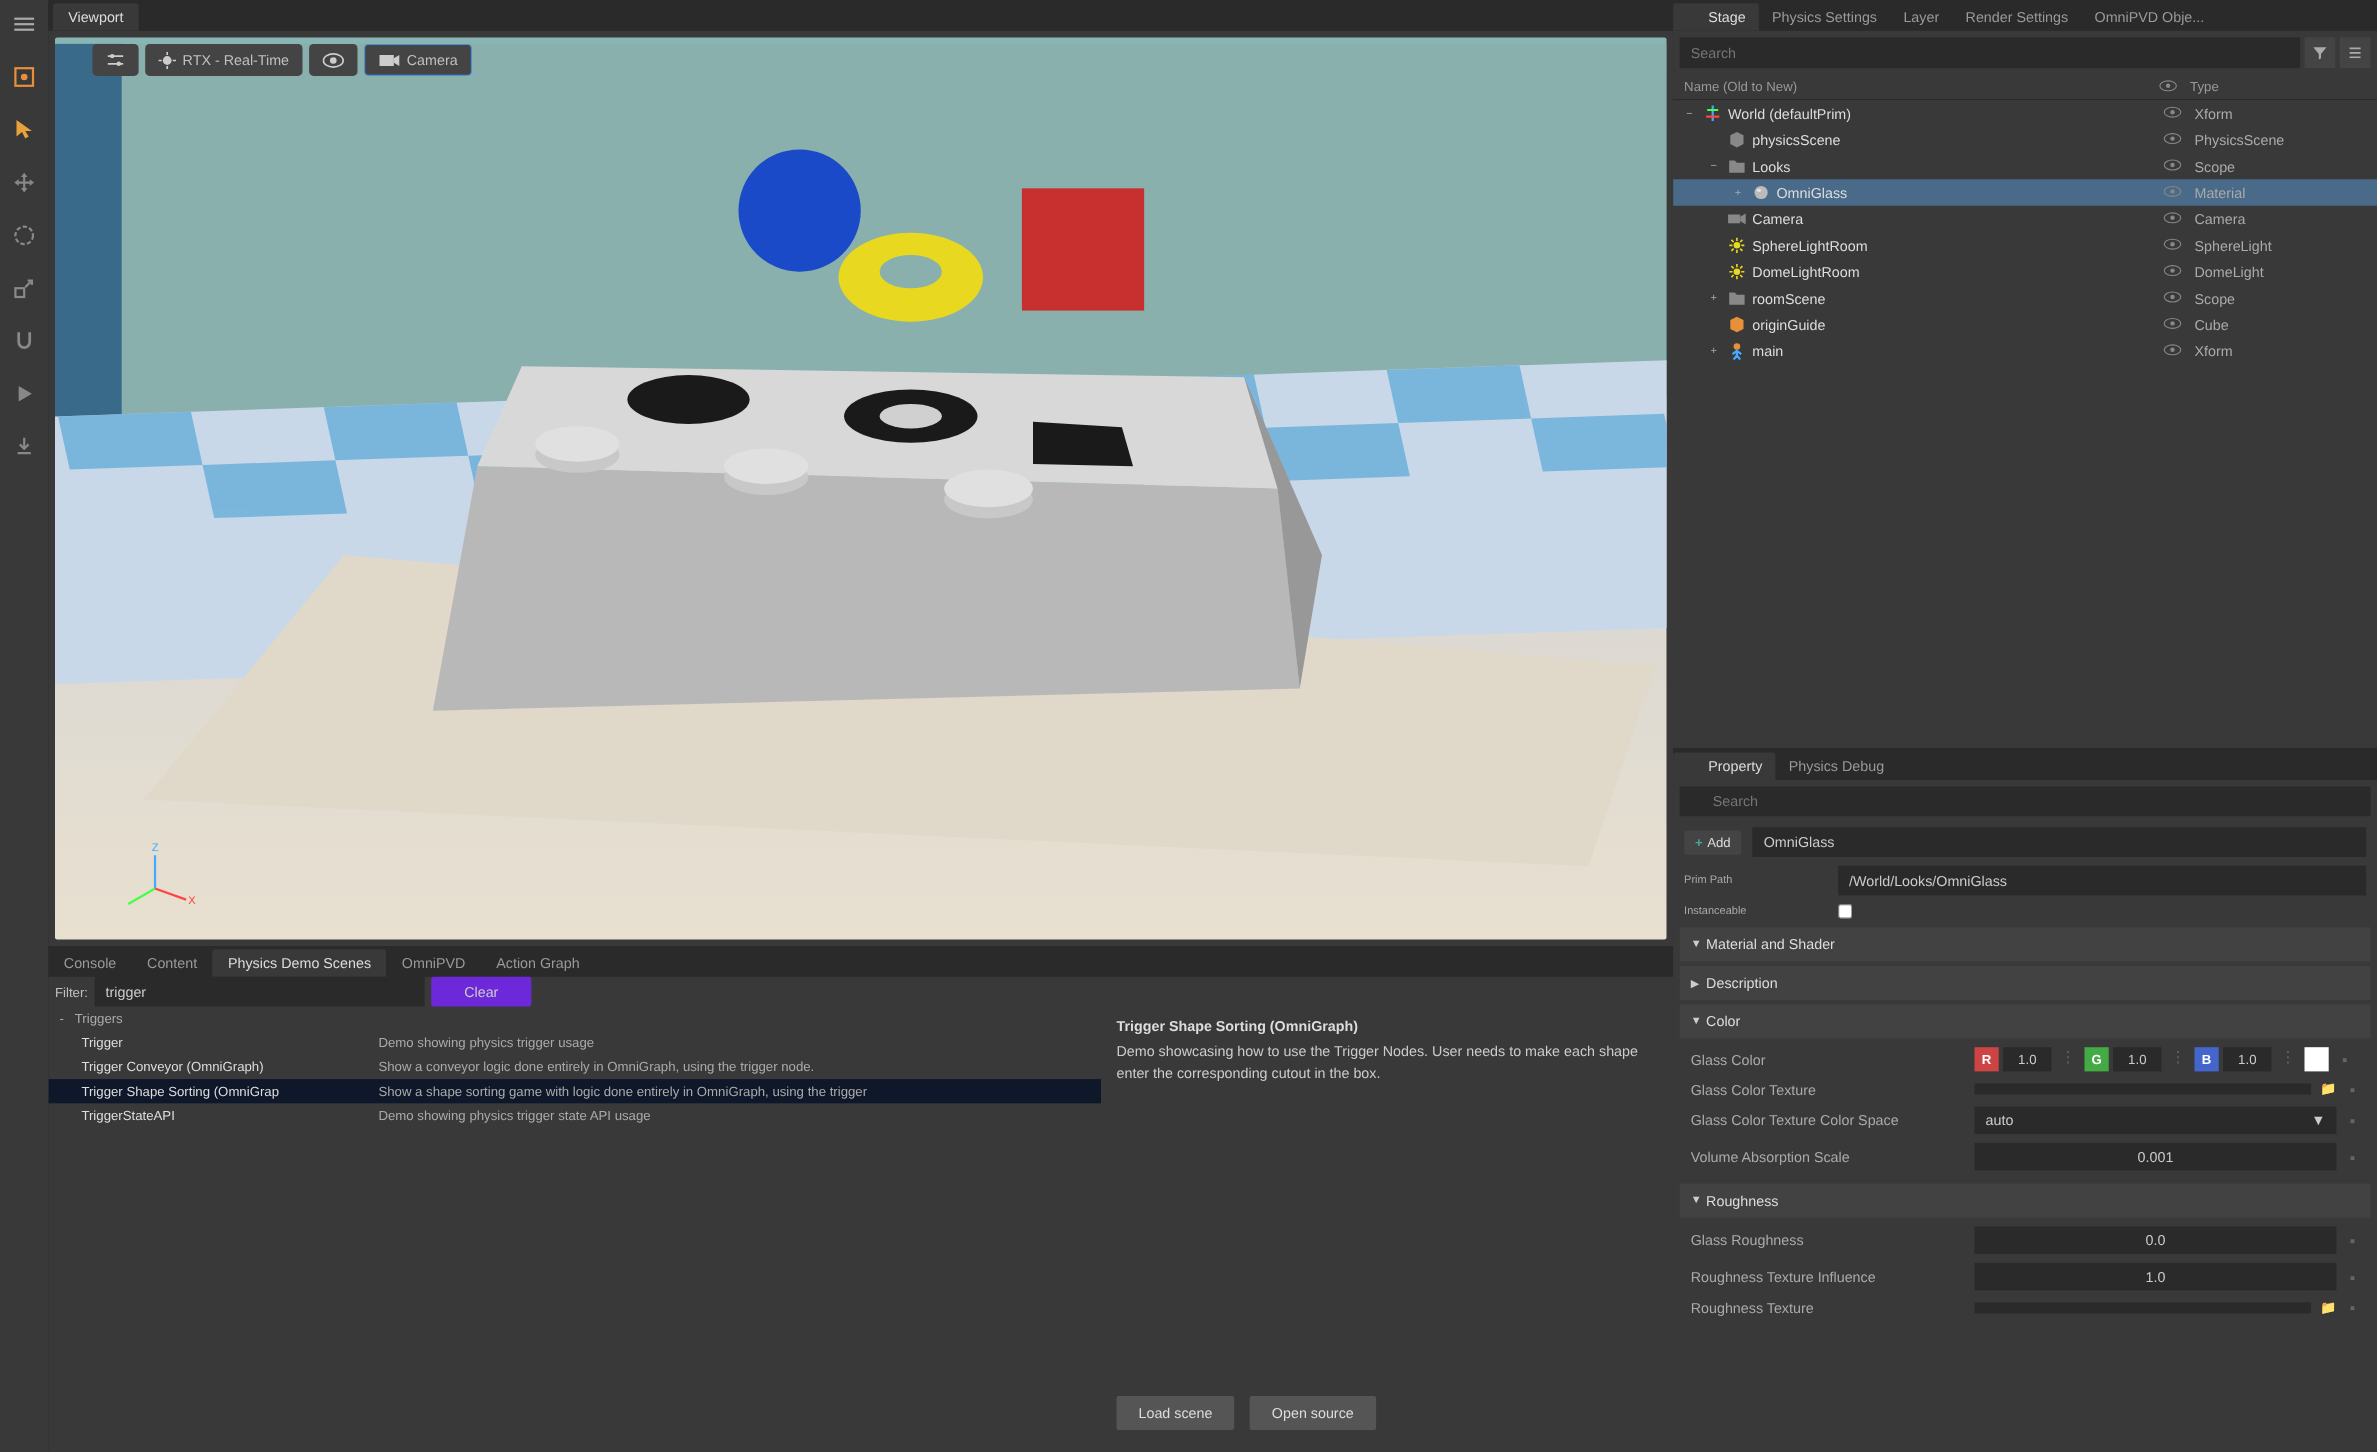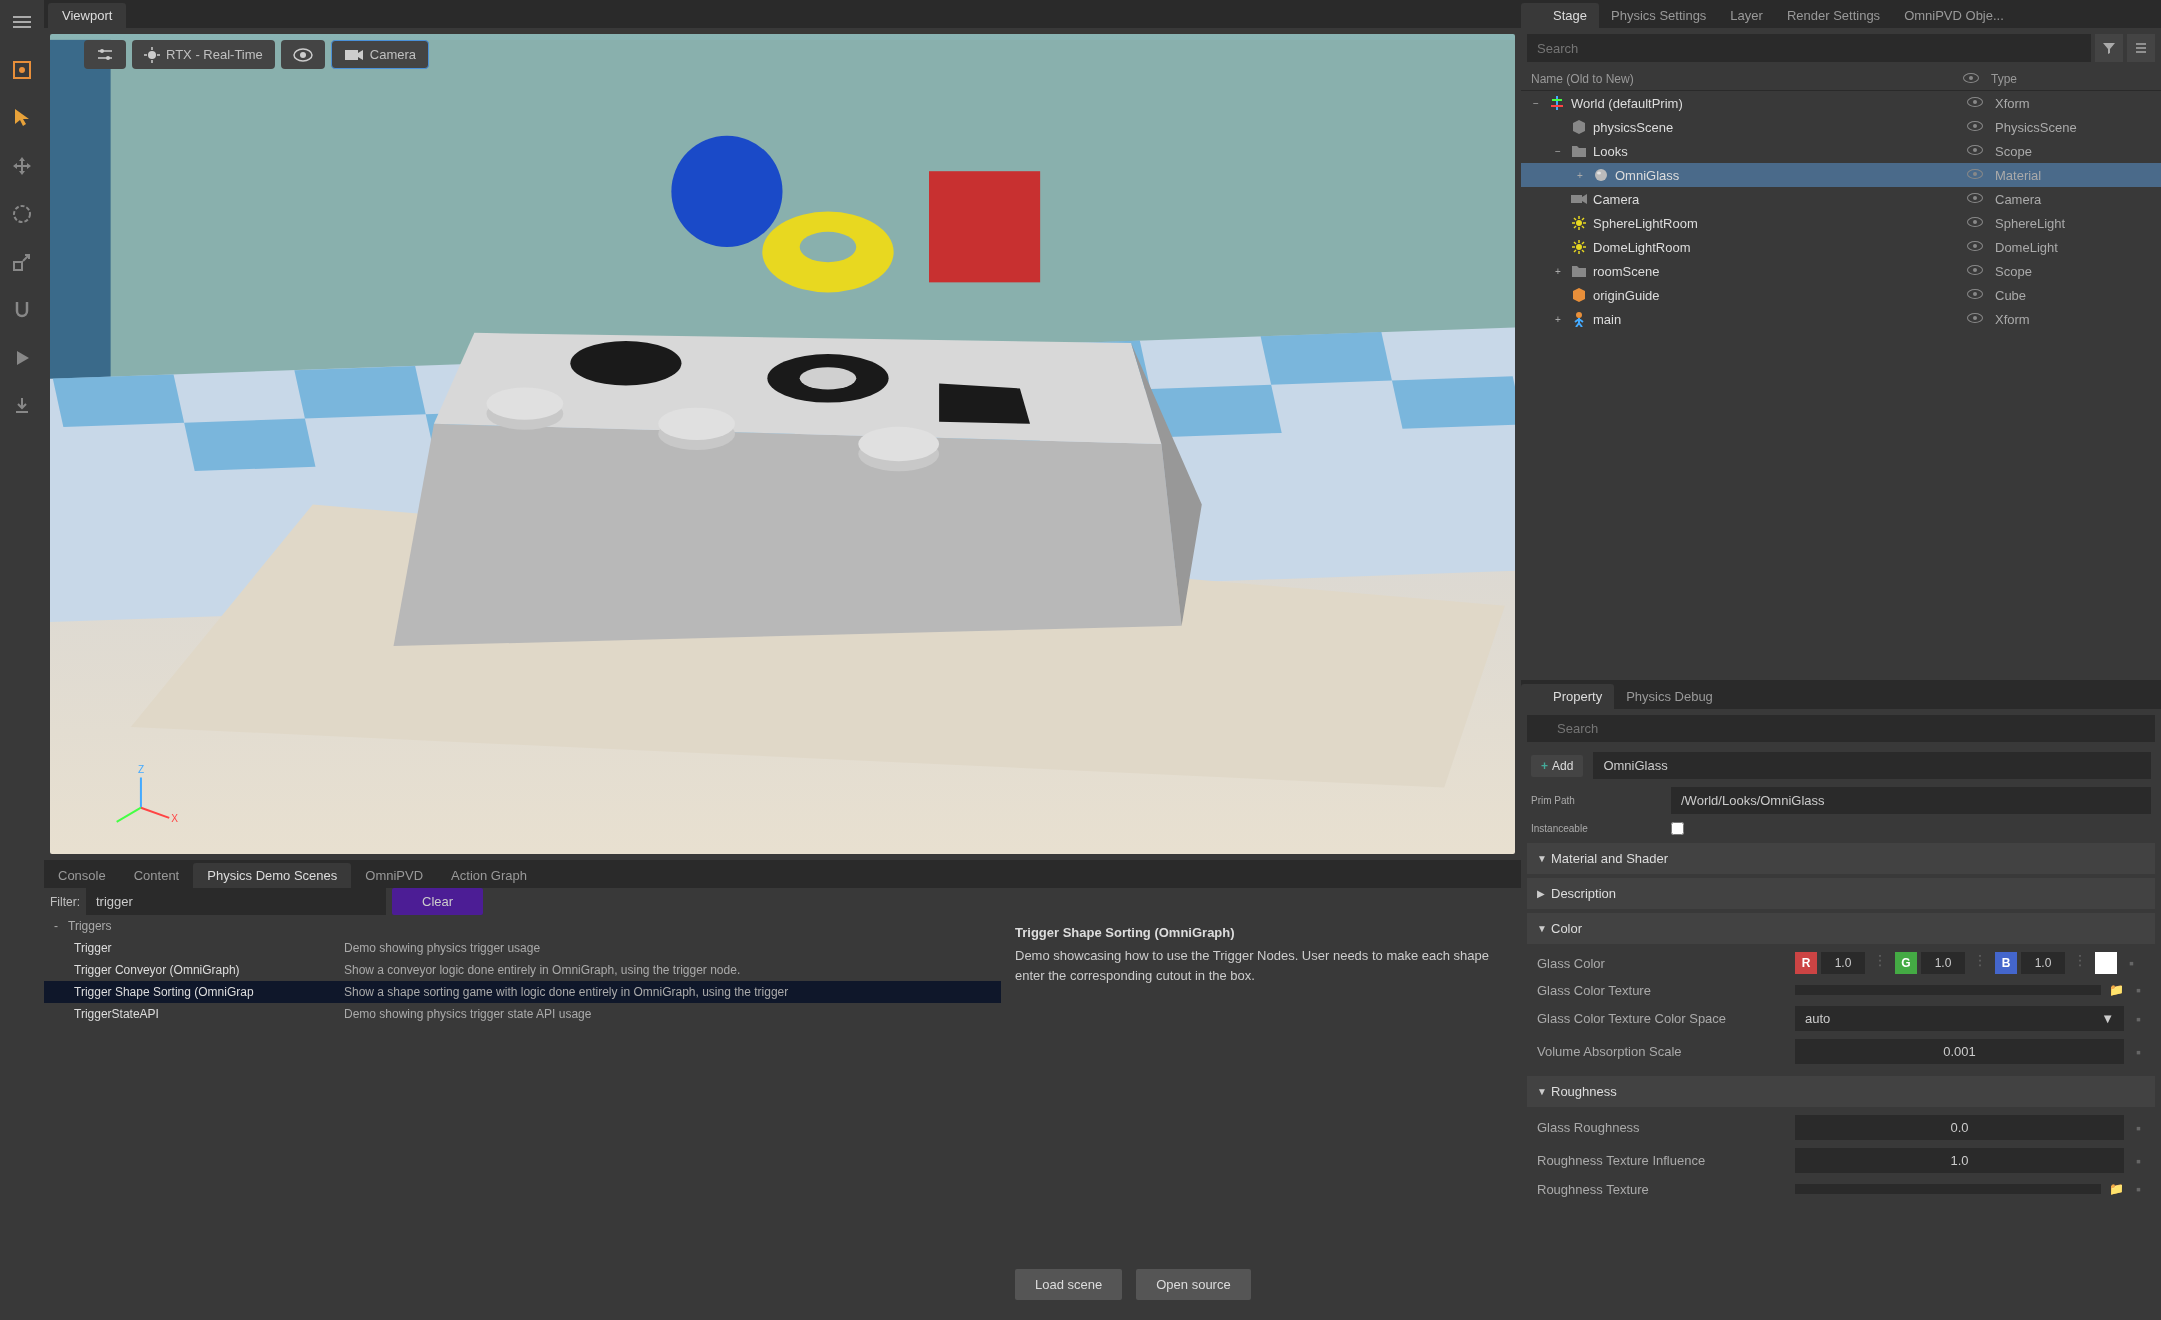--- a/index.html
+++ b/index.html
@@ -17,21 +17,21 @@
 .viewport-controls { position: absolute; top: 12px; left: 40px; display: flex; gap: 6px; z-index: 10; }
 .vp-btn { background: #444; padding: 6px 12px; border-radius: 4px; display: flex; align-items: center; gap: 6px; font-size: 13px; }
 .vp-btn.camera { border: 1px solid #4a90d9; }
 .viewport-canvas { width: 100%; height: 100%; background: linear-gradient(180deg, #8ab5b5 0%, #7aa8aa 40%, #d4d4d4 40%, #e8e0d0 100%); border-radius: 2px; position: relative; overflow: hidden; }
 .bottom-panel { height: 460px; background: #393939; display: flex; flex-direction: column; }
 .bottom-tabs { display: flex; background: #2a2a2a; height: 28px; align-items: flex-end; }
 .btab { padding: 5px 14px; color: #999; font-size: 13px; cursor: pointer; }
 .btab.active { background: #393939; color: #ddd; border-top-left-radius: 3px; border-top-right-radius: 3px; }
 .filter-row { display: flex; align-items: center; padding: 0 6px; gap: 6px; }
 .filter-input { background: #2a2a2a; border: none; color: #ccc; padding: 6px 10px; width: 300px; font-size: 13px; }
-.clear-btn { background: #4c1d95; border: none; color: #ccc; padding: 6px 30px; cursor: pointer; font-size: 13px; border-radius: 2px; text-align: center; }
+.clear-btn { background: #6d28d9; border: none; color: #ccc; padding: 6px 30px; cursor: pointer; font-size: 13px; border-radius: 2px; text-align: center; }
 .demo-content { flex: 1; display: flex; }
 .demo-list { flex: 1; overflow: auto; }
 .demo-group { padding: 4px 10px; color: #aaa; }
 .demo-row { display: flex; padding: 4px 10px 4px 30px; cursor: pointer; }
 .demo-row.selected { background: #0f172a; }
 .demo-name { width: 270px; color: #ddd; }
 .demo-desc { color: #aaa; flex: 1; white-space: nowrap; overflow: hidden; text-overflow: ellipsis; }
 .demo-detail { width: 520px; padding: 10px 14px; display: flex; flex-direction: column; }
 .demo-detail h4 { color: #ddd; font-size: 13px; font-weight: bold; margin-bottom: 6px; }
 .demo-detail p { color: #ccc; font-size: 13px; line-height: 1.5; }

